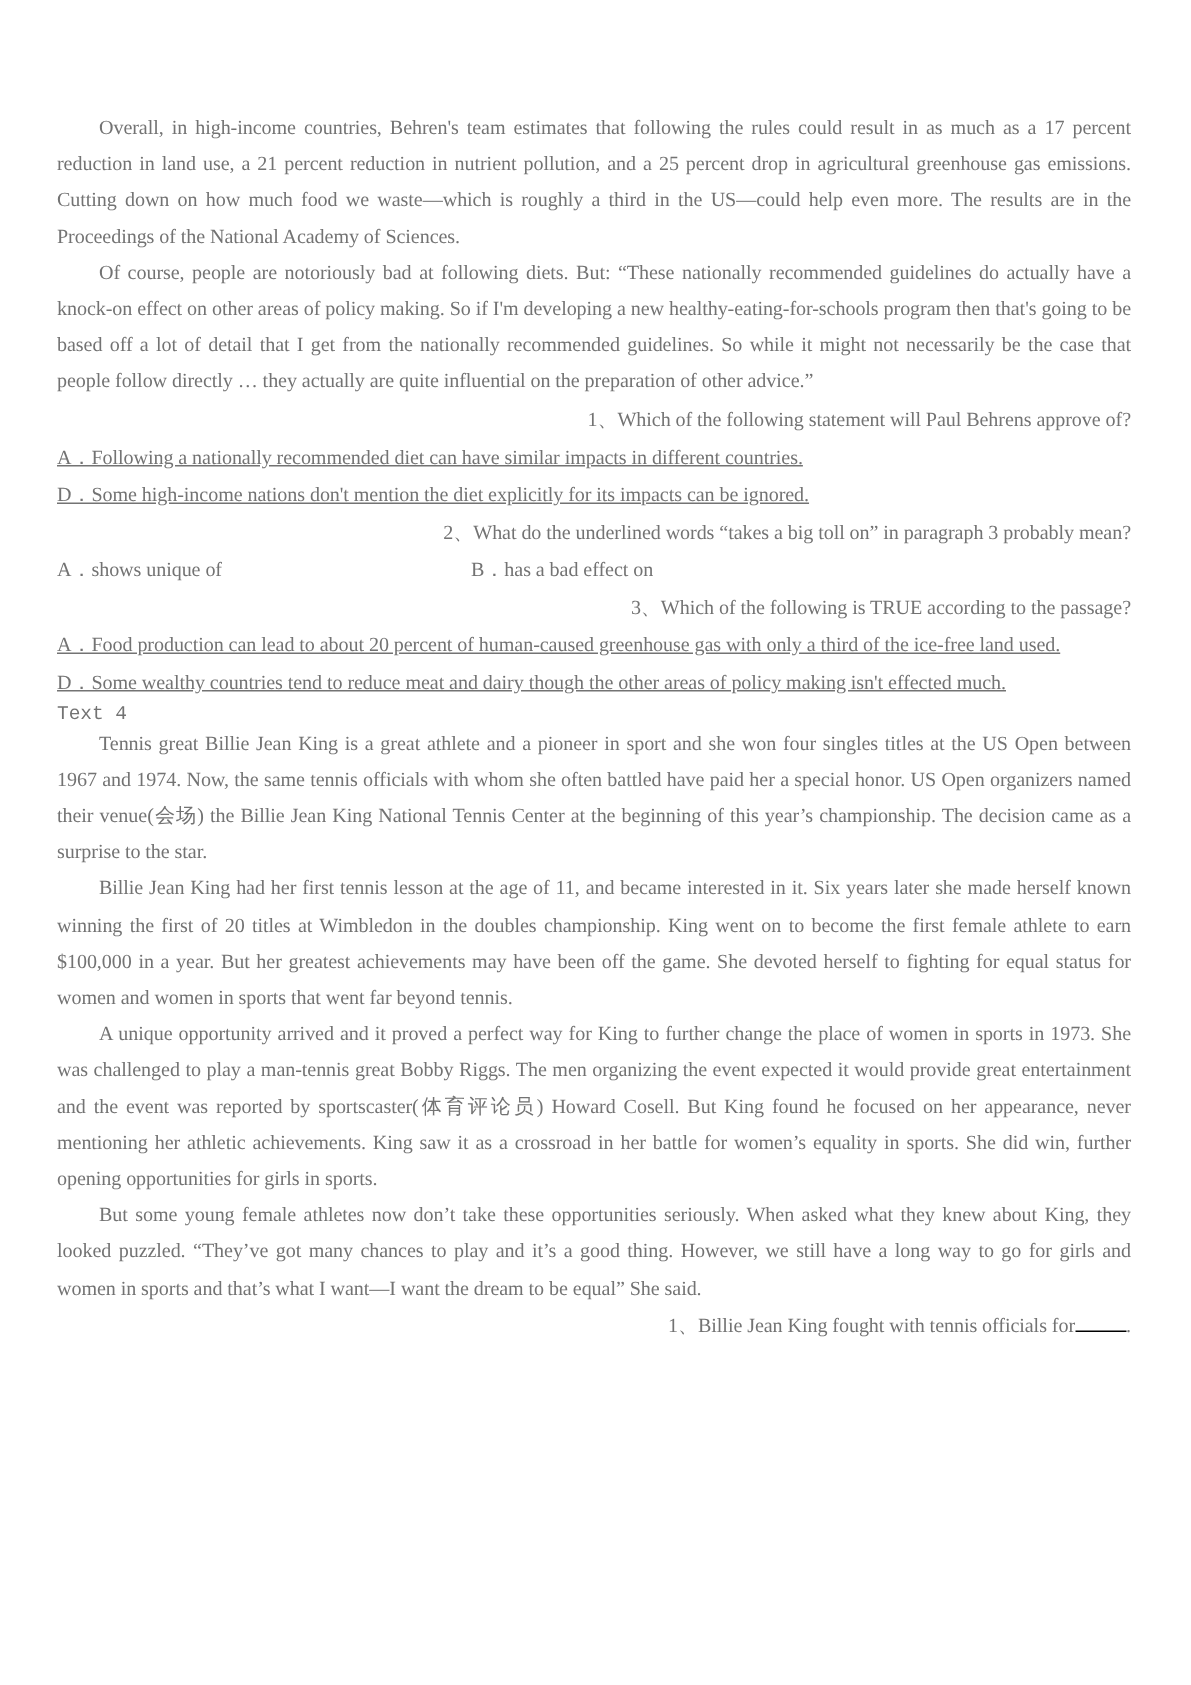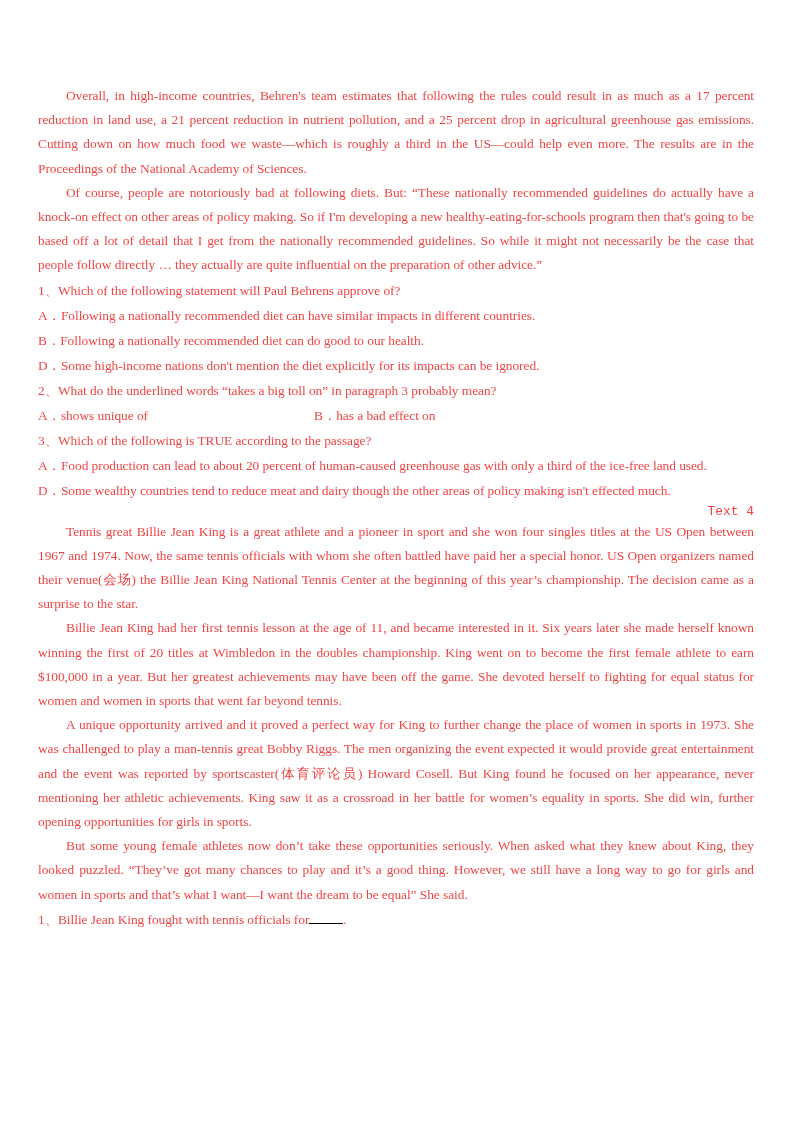--- a/index.html
+++ b/index.html
@@ -1,44 +1,43 @@
 <!DOCTYPE html>
 <html><head>
   <meta charset="utf-8">
   <style>
     html, body { margin: 0; padding: 0; background: #ffffff; }
     body { width: 794px; height: 1123px; position: relative; overflow: hidden; }
     .page {
-      position: absolute; left: 38px; top: 84px; width: 716px;
-      font-family: "Liberation Serif", serif; font-size: 13.4px; color: #ef4444;
+      position: absolute; left: 38px; top: 73px; width: 716px;
+      font-family: "Liberation Serif", serif; font-size: 13.4px; color: #737373;
       letter-spacing: -0.05px;
     }
     .p { text-indent: 28px; line-height: 24.2px; text-align: justify; margin: 0; }
-    .q { line-height: 25px; height: 25px; white-space: nowrap; margin: 0; }
-    .opt { line-height: 25px; height: 25px; white-space: nowrap; margin: 0; }
+    .q { line-height: 25px; height: 25px; white-space: nowrap; margin: 0; text-align: right; }
+    .opt { line-height: 25px; height: 25px; white-space: nowrap; margin: 0; text-decoration: underline; }
     .opt-row { display: flex; height: 25px; line-height: 25px; }
     .opt-row .cell { width: 276px; white-space: nowrap; }
     .heading {
-      text-align: right; font-family: "Liberation Mono", "DejaVu Sans Mono", monospace;
+      text-align: left; font-family: "Liberation Mono", "DejaVu Sans Mono", monospace;
       font-size: 13px; line-height: 16px; height: 16px; margin: 0; padding-top: 1px;
     }
     .blank { display: inline-block; width: 34px; border-bottom: 1px solid #000; height: 12px; vertical-align: baseline; }
   </style>
 </head>
 <body>
 
 <div class="page">
 
   <p class="p">Overall, in high-income countries, Behren's team estimates that following the rules could result in as much as a 17 percent reduction in land use, a 21 percent reduction in nutrient pollution, and a 25 percent drop in agricultural greenhouse gas emissions. Cutting down on how much food we waste—which is roughly a third in the US—could help even more. The results are in the Proceedings of the National Academy of Sciences.</p>
   <p class="p">Of course, people are notoriously bad at following diets. But: “These nationally recommended guidelines do actually have a knock-on effect on other areas of policy making. So if I'm developing a new healthy-eating-for-schools program then that's going to be based off a lot of detail that I get from the nationally recommended guidelines. So while it might not necessarily be the case that people follow directly …  they actually are quite influential on the preparation of other advice.”</p>
 
   <div>
     <p class="q">1、Which of the following statement will Paul Behrens approve of?</p>
     <p class="opt">A．Following a nationally recommended diet can have similar impacts in different countries.</p>
-    <p class="opt">B．Following a nationally recommended diet can do good to our health.</p>
     <p class="opt">D．Some high-income nations don't mention the diet explicitly for its impacts can be ignored.</p>
   </div>
 
   <div>
     <p class="q">2、What do the underlined words “takes a big toll on” in paragraph 3 probably mean?</p>
     <div class="opt-row">
       <span class="cell">A．shows unique of</span>
       <span class="cell">B．has a bad effect on</span>
     </div>
   </div>

